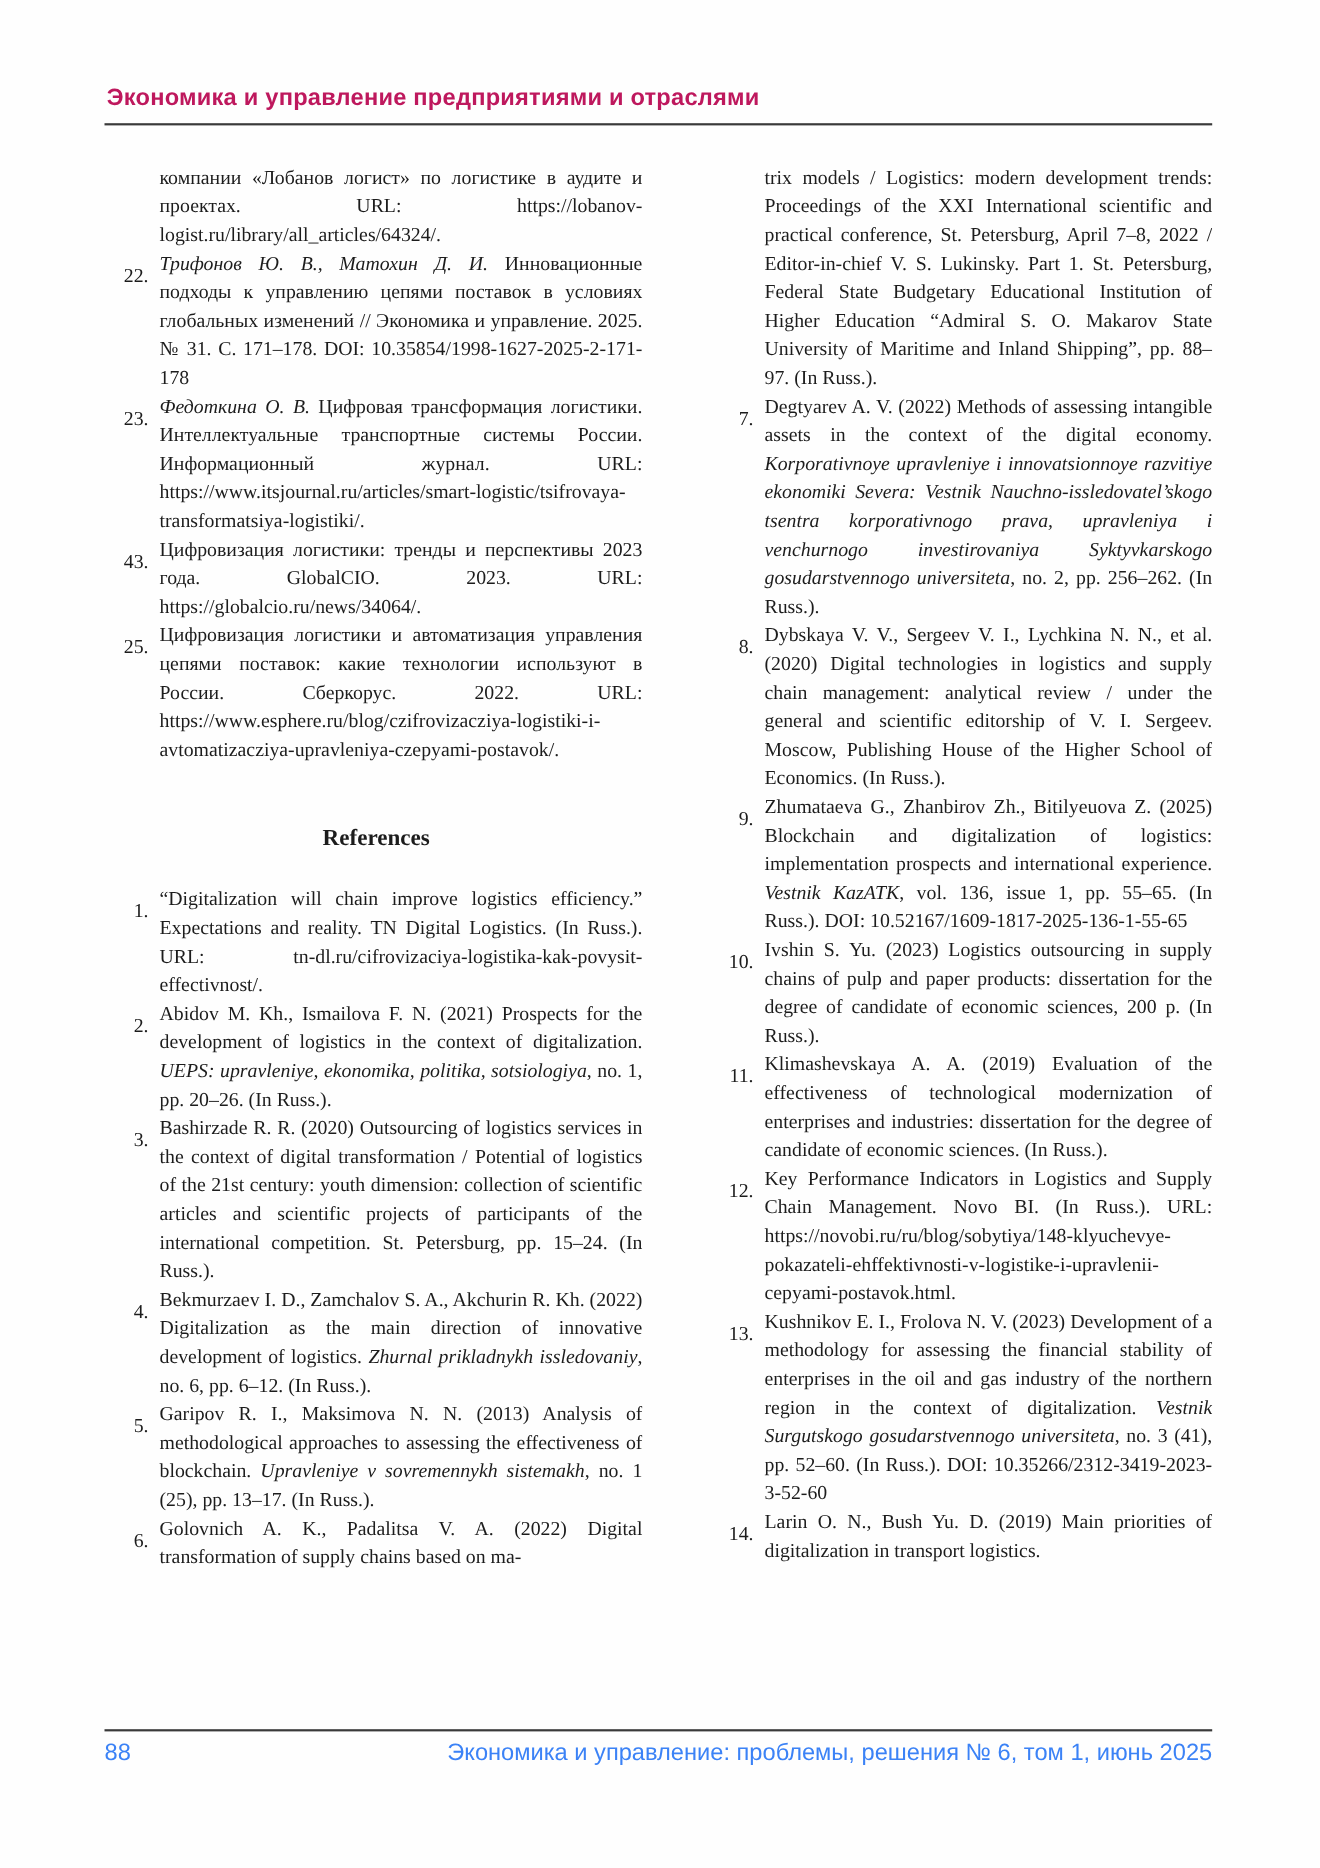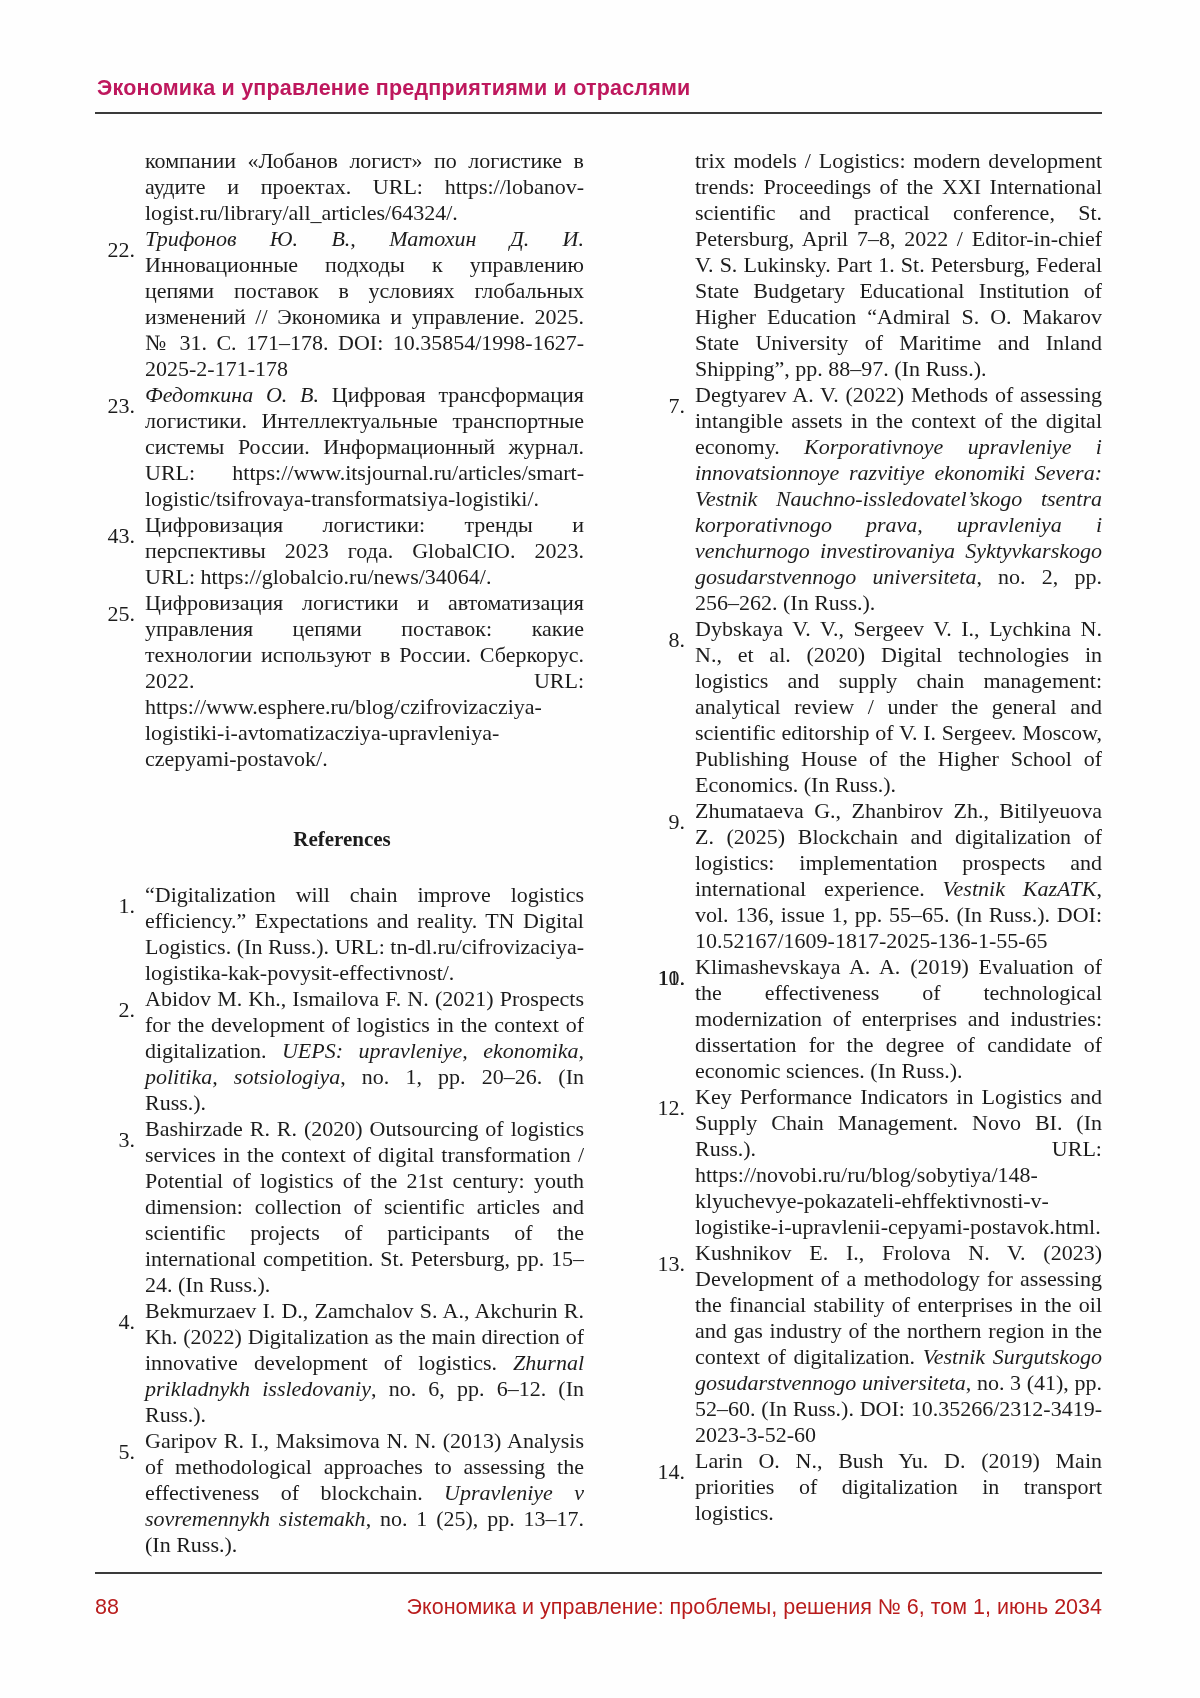--- a/index.html
+++ b/index.html
@@ -38,21 +38,21 @@
     display: flex;
     column-gap: 66px;
   }
   .col { overflow: hidden; }
   .col-left  { width: 484px; }
   .col-right { width: 452px; }
   .ref {
     position: relative;
     padding-left: 45px;
     text-align: justify;
-    font-size: 22px;
+    font-size: 18px;
     line-height: 26px;
     color: #1c1c1c;
   }
   .ref .num {
     position: absolute;
     left: 0; top: 0;
     width: 35px;
     text-align: right;
     margin-top: 11px;
   }
@@ -68,24 +68,24 @@
   .page-footer {
     position: absolute;
     left: 95px; right: 98px;
     top: 1572px;
     background: #fefefe;
   }
   .footer-row {
     display: flex;
     justify-content: space-between;
     align-items: baseline;
-    padding-top: 21px;
+    padding-top: 7px;
     font-family: "Liberation Sans", sans-serif;
     font-size: 21.5px;
-    color: #b91c1c;
+    color: #3b82f6;
   }
 </style>
 </head>
 <body>
 
 <div class="page">
 
   <div class="page-header">
     <div class="section-title">Экономика и управление предприятиями и отраслями</div>
     <div class="rule"></div>
@@ -104,29 +104,29 @@
         <div class="ref"><span class="num">3.</span><span class="body"><span>Bashirzade R. R. (2020) Outsourcing of logistics services in the context of digital transformation / Potential of logistics of the 21st century: youth dimension: collection of scientific articles and scientific projects of participants of the international competition. St. Petersburg, pp. 15–24. (In Russ.).</span></span></div>
         <div class="ref"><span class="num">4.</span><span class="body"><span>Bekmurzaev I. D., Zamchalov S. A., Akchurin R. Kh. (2022) Digitalization as the main direction of innovative development of logistics. </span><em>Zhurnal prikladnykh issledovaniy</em><span>, no. 6, pp. 6–12. (In Russ.).</span></span></div>
         <div class="ref"><span class="num">5.</span><span class="body"><span>Garipov R. I., Maksimova N. N. (2013) Analysis of methodological approaches to assessing the effectiveness of blockchain. </span><em>Upravleniye v sovremennykh sistemakh</em><span>, no. 1 (25), pp. 13–17. (In Russ.).</span></span></div>
         <div class="ref"><span class="num">6.</span><span class="body"><span>Golovnich A. K., Padalitsa V. A. (2022) Digital transformation of supply chains based on ma-</span></span></div>
       </div>
     <div class="col col-right" id="col-right">
         <div class="ref"><span class="num"></span><span class="body"><span>trix models / Logistics: modern development trends: Proceedings of the XXI International scientific and practical conference, St. Petersburg, April 7–8, 2022 / Editor-in-chief V. S. Lukinsky. Part 1. St. Petersburg, Federal State Budgetary Educational Institution of Higher Education “Admiral S. O. Makarov State University of Maritime and Inland Shipping”, pp. 88–97. (In Russ.).</span></span></div>
         <div class="ref"><span class="num">7.</span><span class="body"><span>Degtyarev A. V. (2022) Methods of assessing intangible assets in the context of the digital economy. </span><em>Korporativnoye upravleniye i innovatsionnoye razvitiye ekonomiki Severa: Vestnik Nauchno-issledovatel’skogo tsentra korporativnogo prava, upravleniya i venchurnogo investirovaniya Syktyvkarskogo gosudarstvennogo universiteta</em><span>, no. 2, pp. 256–262. (In Russ.).</span></span></div>
         <div class="ref"><span class="num">8.</span><span class="body"><span>Dybskaya V. V., Sergeev V. I., Lychkina N. N., et al. (2020) Digital technologies in logistics and supply chain management: analytical review / under the general and scientific editorship of V. I. Sergeev. Moscow, Publishing House of the Higher School of Economics. (In Russ.).</span></span></div>
         <div class="ref"><span class="num">9.</span><span class="body"><span>Zhumataeva G., Zhanbirov Zh., Bitilyeuova Z. (2025) Blockchain and digitalization of logistics: implementation prospects and international experience. </span><em>Vestnik KazATK</em><span>, vol. 136, issue 1, pp. 55–65. (In Russ.). DOI: 10.52167/1609-1817-2025-136-1-55-65</span></span></div>
-        <div class="ref"><span class="num">10.</span></div>
+        <div class="ref"><span class="num">10.</span><span class="body"><span>Ivshin S. Yu. (2023) Logistics outsourcing in supply chains of pulp and paper products: dissertation for the degree of candidate of economic sciences, 200 p. (In Russ.).</span></span></div>
         <div class="ref"><span class="num">11.</span><span class="body"><span>Klimashevskaya A. A. (2019) Evaluation of the effectiveness of technological modernization of enterprises and industries: dissertation for the degree of candidate of economic sciences. (In Russ.).</span></span></div>
         <div class="ref"><span class="num">12.</span><span class="body"><span>Key Performance Indicators in Logistics and Supply Chain Management. Novo BI. (In Russ.). URL: https://novobi.ru/ru/blog/sobytiya/148-klyuchevye-pokazateli-ehffektivnosti-v-logistike-i-upravlenii-cepyami-postavok.html.</span></span></div>
         <div class="ref"><span class="num">13.</span><span class="body"><span>Kushnikov E. I., Frolova N. V. (2023) Development of a methodology for assessing the financial stability of enterprises in the oil and gas industry of the northern region in the context of digitalization. </span><em>Vestnik Surgutskogo gosudarstvennogo universiteta</em><span>, no. 3 (41), pp. 52–60. (In Russ.). DOI: 10.35266/2312-3419-2023-3-52-60</span></span></div>
         <div class="ref"><span class="num">14.</span><span class="body"><span>Larin O. N., Bush Yu. D. (2019) Main priorities of digitalization in transport logistics. </span></span></div>
       </div>
   </div>
 
   <div class="page-footer">
     <div class="rule"></div>
     <div class="footer-row">
       <span>88</span>
-      <span>Экономика и управление: проблемы, решения № 6, том 1, июнь 2034</span>
+      <span>Экономика и управление: проблемы, решения № 6, том 1, июнь 2025</span>
     </div>
   </div>
 
 </div>
 
 </body></html>

